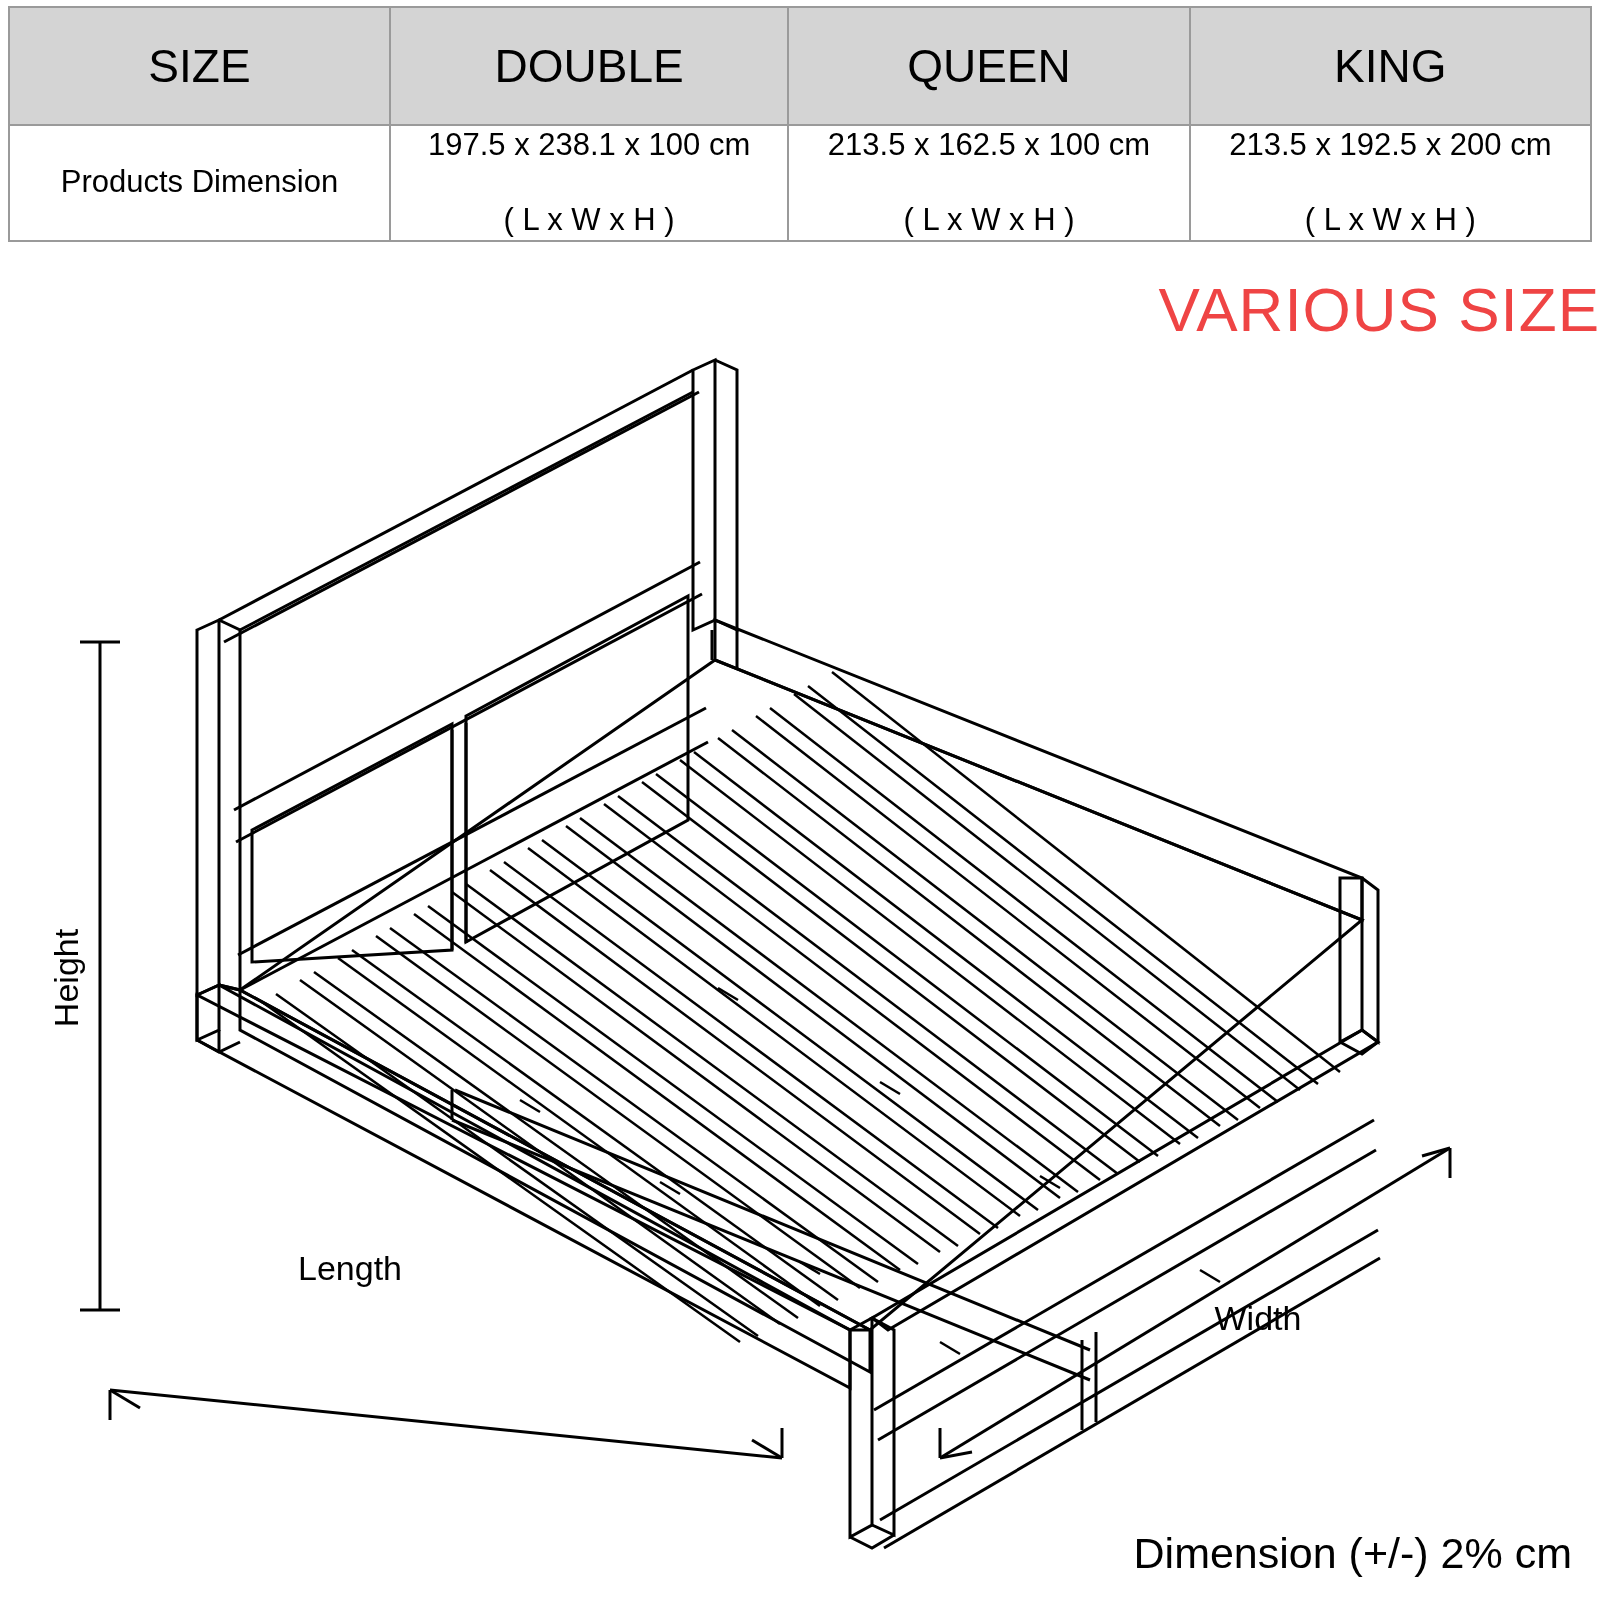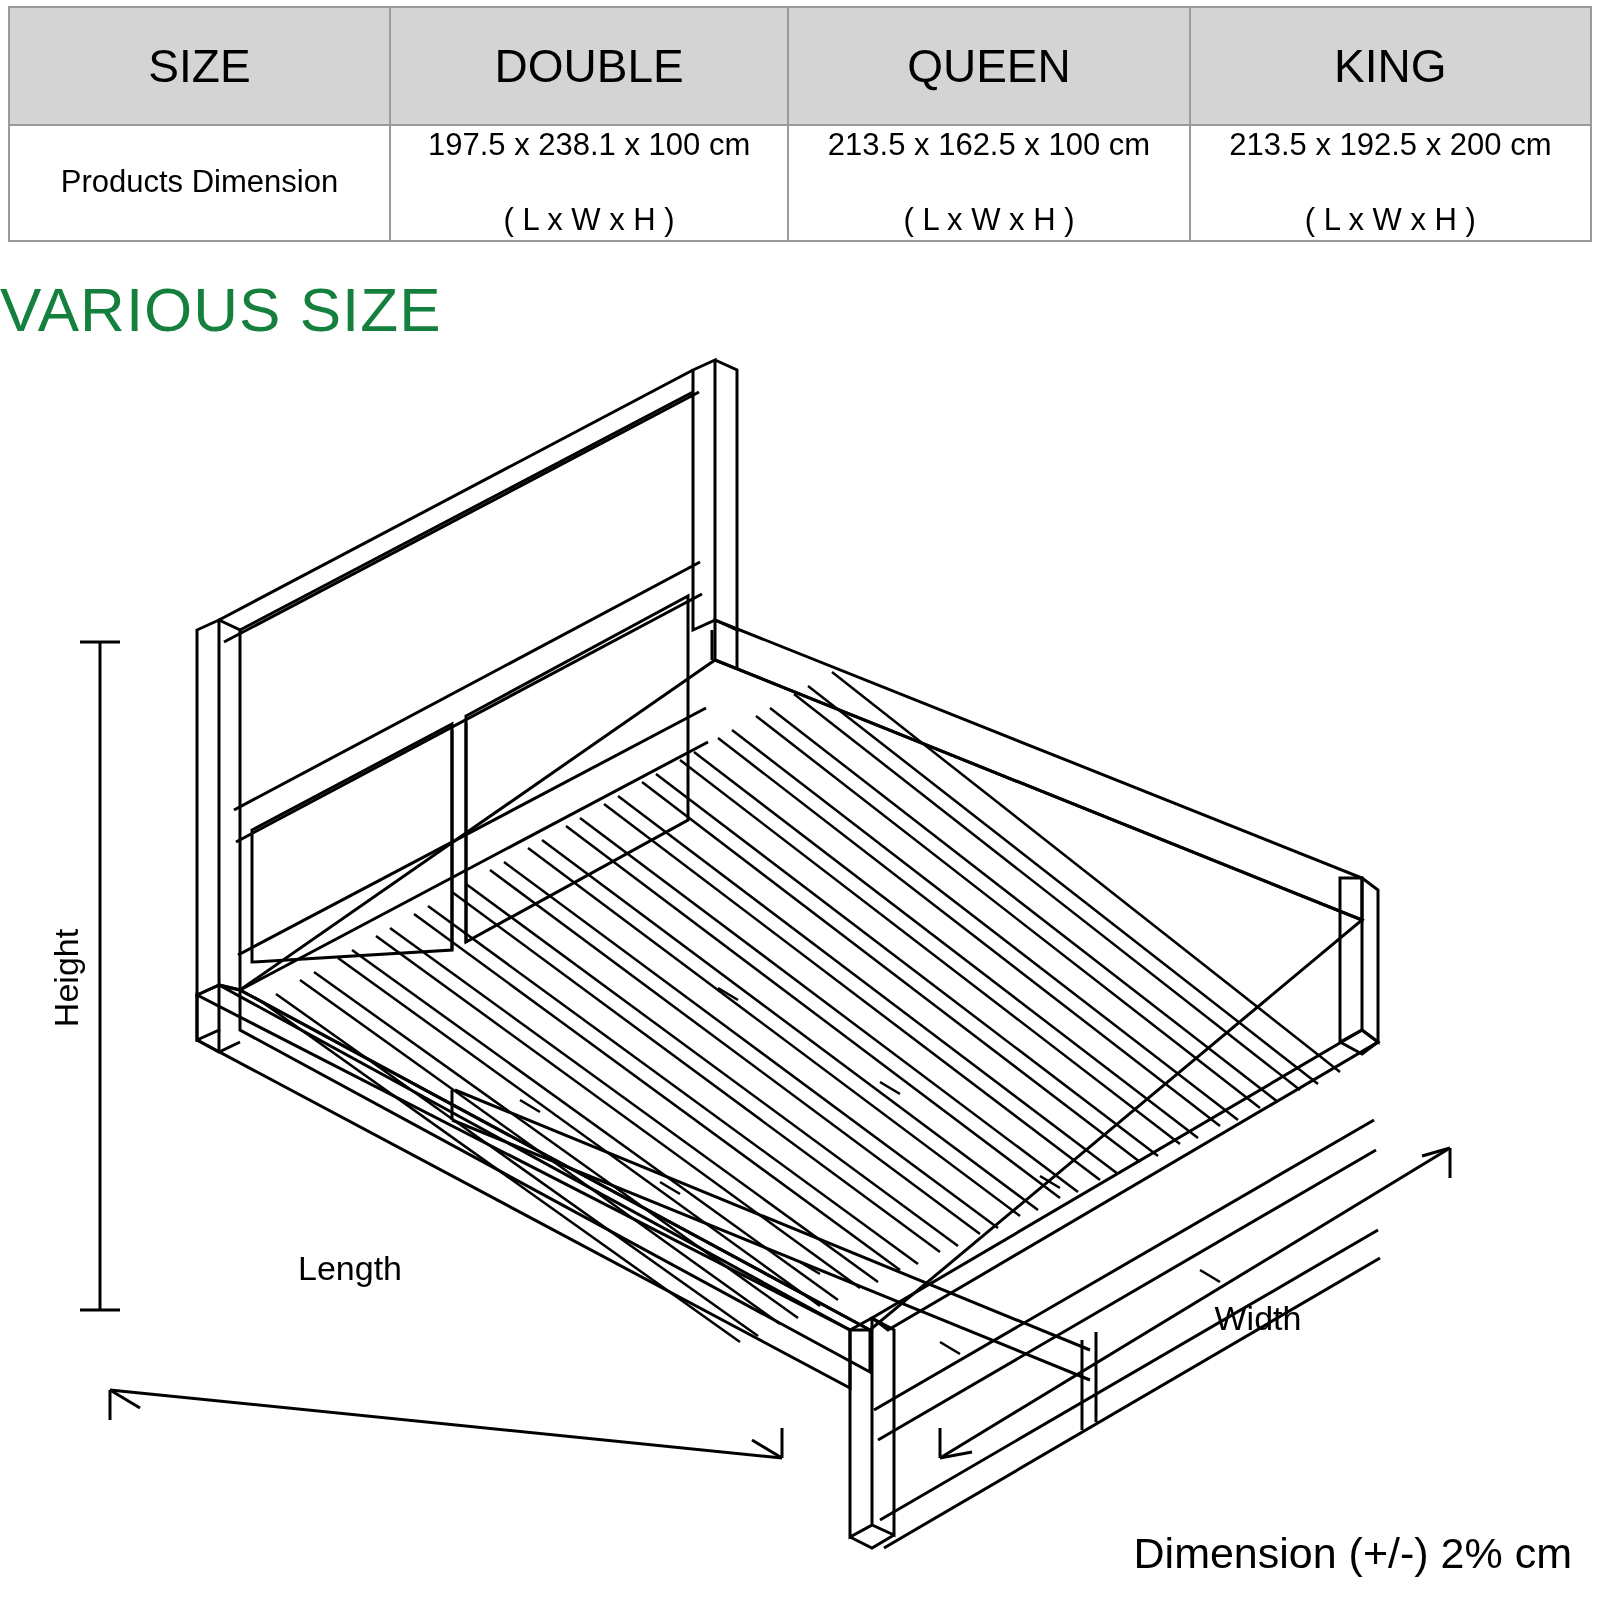--- a/index.html
+++ b/index.html
@@ -46,25 +46,25 @@
   }
   .col-size   { width: 24.0%; }
   .col-double { width: 25.2%; }
   .col-queen  { width: 25.4%; margin-left: 48px; }
   .col-king   { width: 25.4%; }
 
   .dim-line2 { display: block; margin-top: 36px; }
 
   
   .main-title {
-    text-align: left;
+    text-align: right;
     font-size: 62px;
     letter-spacing: 1px;
     margin-top: 32px;
-    color: #15803d;
+    color: #ef4444;
   }
 
   
   .drawing-wrap {
     position: absolute;
     left: 0;
     top: 330px;
     width: 1600px;
     height: 1270px;
   }

